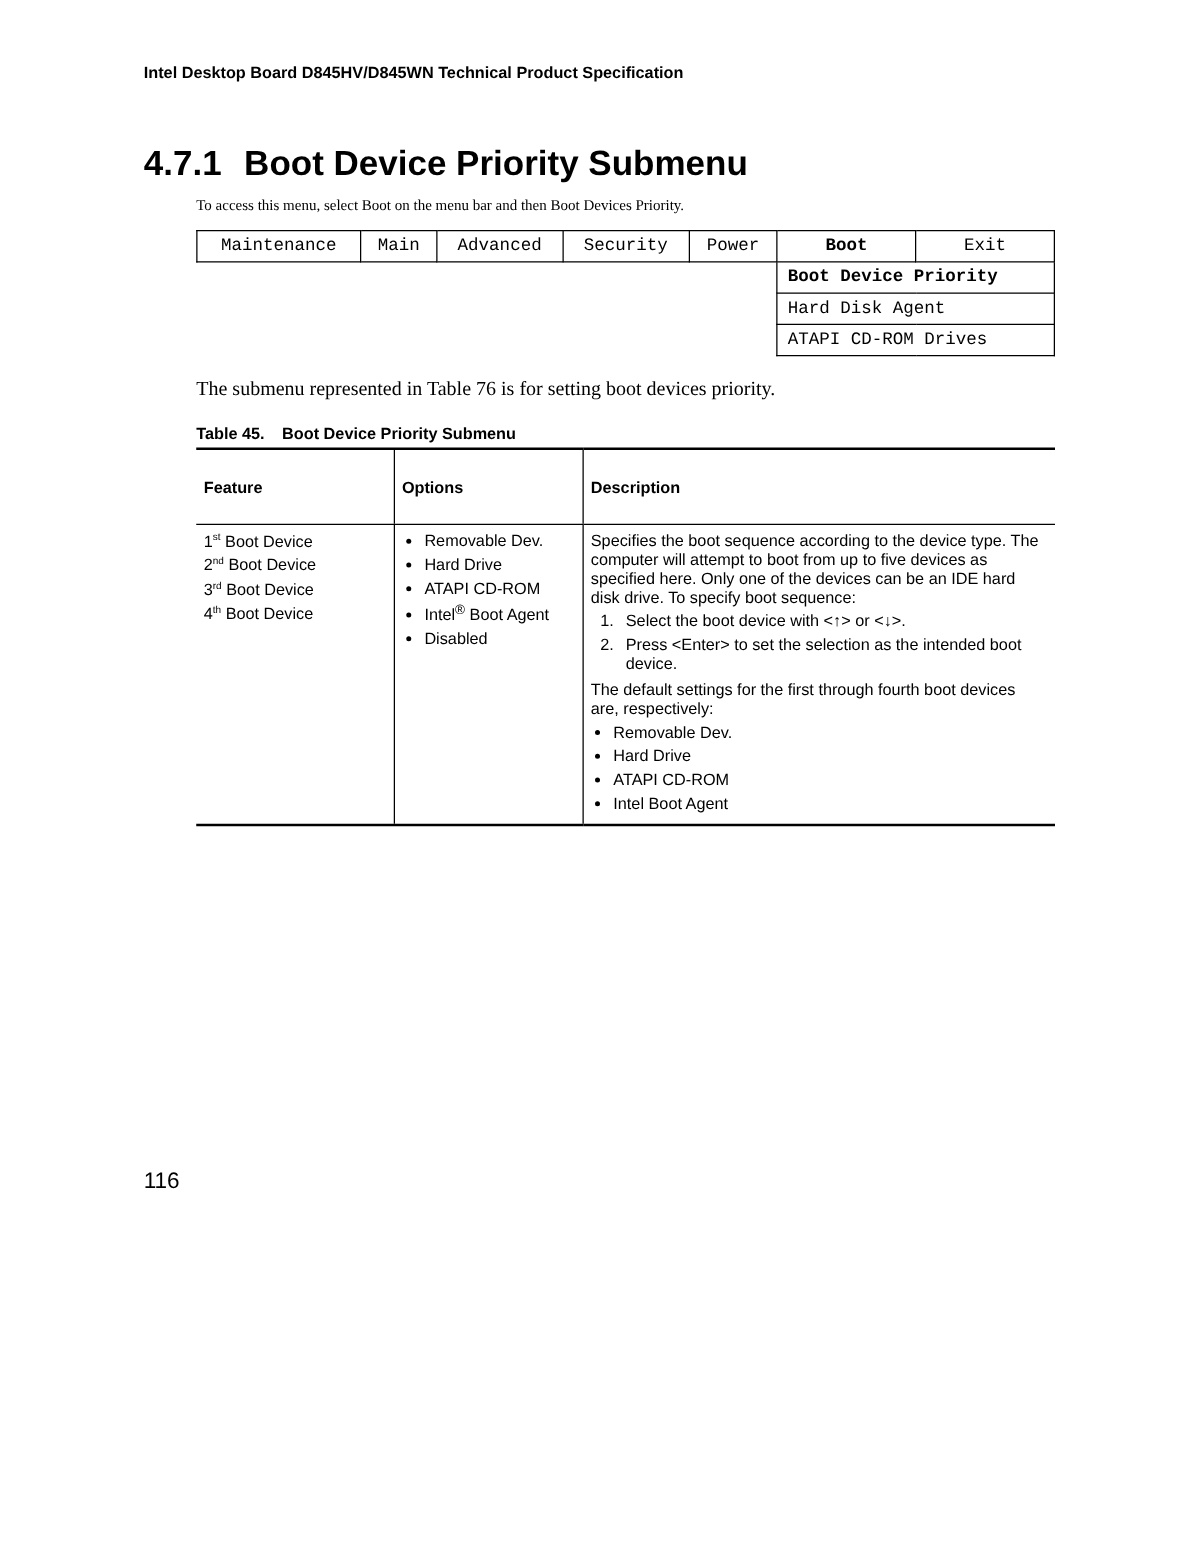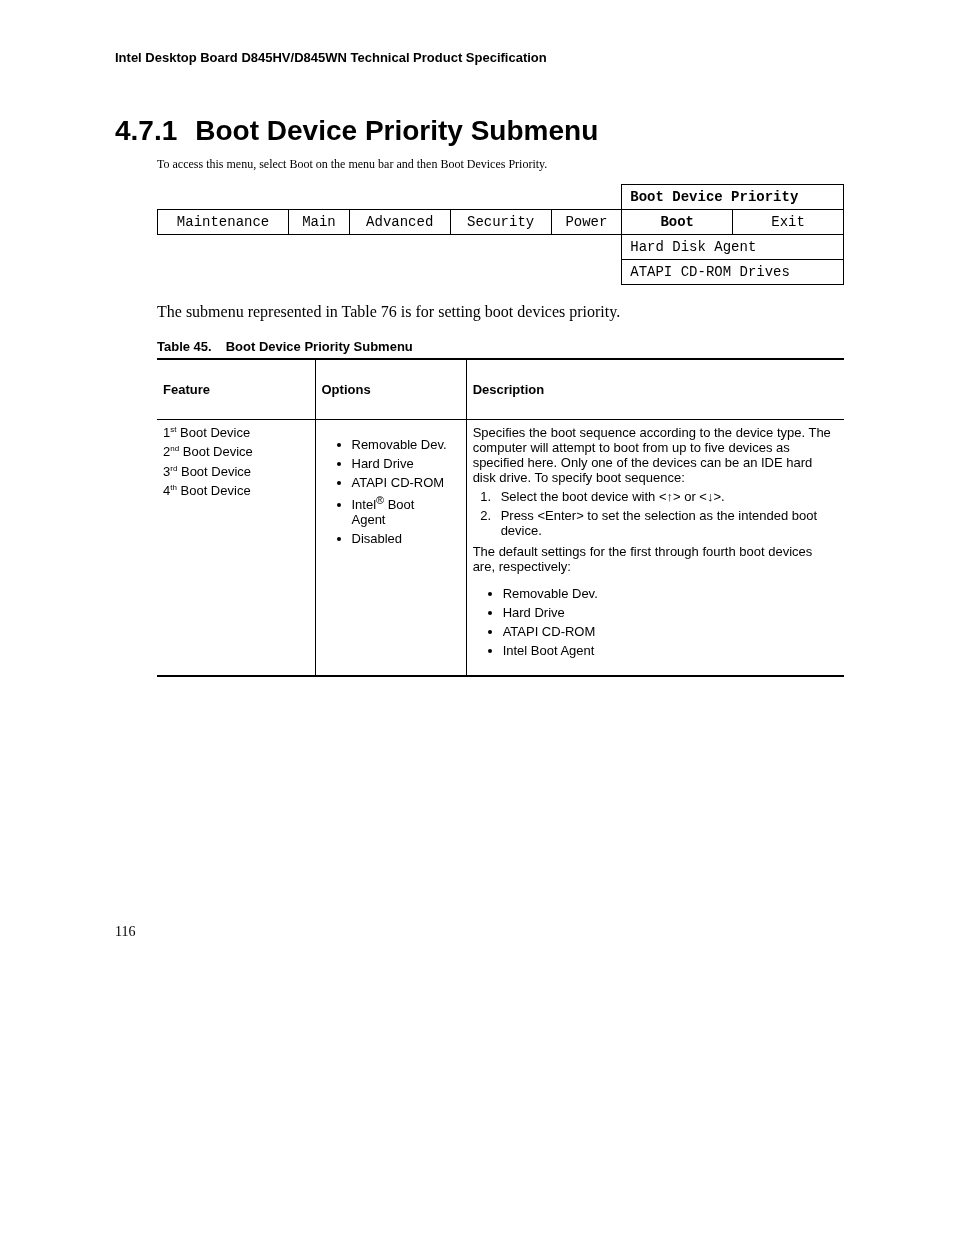--- a/index.html
+++ b/index.html
@@ -93,21 +93,21 @@
     border-bottom: 2px solid #000;
     padding: 5px 6px;
     vertical-align: top;
   }
   table.data-table td + td,
   table.data-table th + th {
     border-left: 1px solid #000;
   }
   ul.bullets {
     list-style: disc;
-    margin: 12px;
+    margin: 0;
     padding-left: 18px;
   }
   ul.bullets li {
     margin-bottom: 4px;
   }
   ol.numlist {
     margin: 4px 0 6px 0;
     padding-left: 22px;
   }
   ol.numlist li {
@@ -116,55 +116,54 @@
   }
   .feature-list div {
     margin-bottom: 4px;
   }
   sup.ord {
     font-size: 8px;
     vertical-align: super;
   }
   .page-number {
     position: absolute;
-    bottom: 48px;
+    bottom: 33px;
     left: 115px;
-    font-size: 14px;
-    font-family: Liberation Serif, serif;
+    font-size: 18px;
   }
   .desc-block p {
     margin: 0 0 4px 0;
   }
 </style>
 </head>
 <body>
 
 <div class="page">
   <div class="running-header">Intel Desktop Board D845HV/D845WN Technical Product Specification</div>
 
   <h2 class="section-heading">
     <span class="section-number">4.7.1</span><span>Boot Device Priority Submenu</span>
   </h2>
 
   <p class="intro-text">To access this menu, select Boot on the menu bar and then Boot Devices Priority.</p>
 
   <table class="menu-table">
     <tbody>
         <tr>
-      <td class="noborder" colspan="5"></td>
-      <td class="submenu-active" colspan="2">Boot Device Priority</td>
-    </tr>
-    <tr>
       <td>Maintenance</td>
       <td>Main</td>
       <td>Advanced</td>
       <td>Security</td>
       <td>Power</td>
       <td class="boot-active">Boot</td>
       <td>Exit</td>
+    </tr>
+    <tr>
+      <td class="noborder" colspan="5"></td>
+      <td class="submenu-active" colspan="2">Boot Device Priority</td>
     </tr>
     <tr>
       <td class="noborder" colspan="5"></td>
       <td class="submenu-cell" colspan="2">Hard Disk Agent</td>
     </tr>
     <tr>
       <td class="noborder" colspan="5"></td>
       <td class="submenu-cell" colspan="2">ATAPI CD-ROM Drives</td>
     </tr>
   </tbody>

